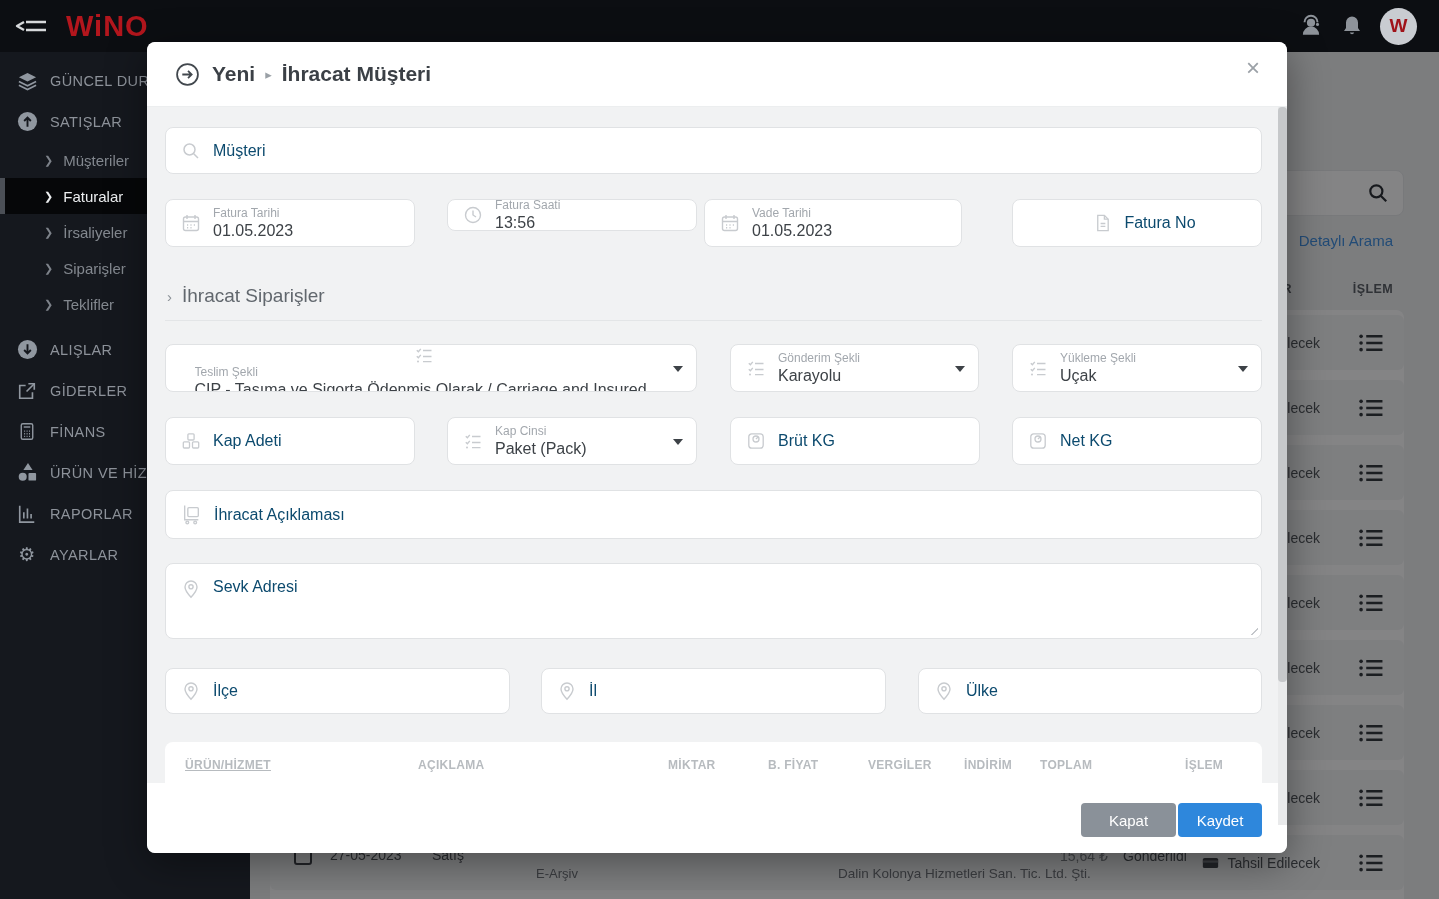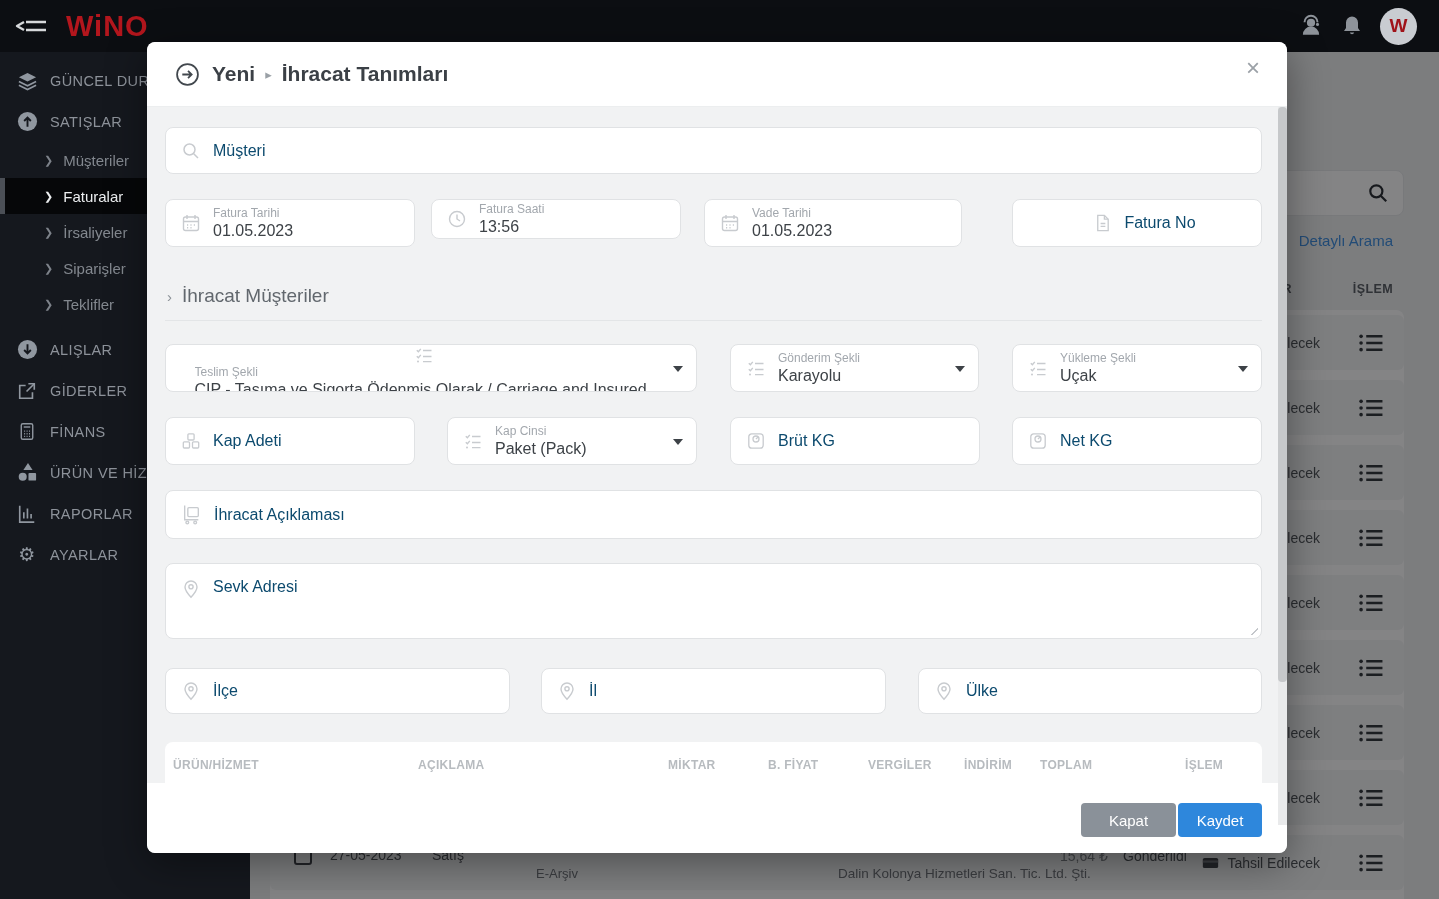--- a/index.html
+++ b/index.html
@@ -438,21 +438,21 @@
   <div class="modal">
     <div class="m-header">
       <span style="margin-left:28px; display:flex;">
         <svg width="25" height="25" viewBox="0 0 24 24" fill="none" stroke="#42484e" stroke-width="1.7">
             <circle cx="12" cy="12" r="10"></circle>
             <path d="M7 12h9M12.5 8.5L16 12l-3.5 3.5"></path>
           </svg>
       </span>
       <span class="m-title" style="margin-left:12px;">Yeni</span>
       <span class="m-sep">▸</span>
-      <span class="m-title">İhracat Tanımları</span>
+      <span class="m-title">İhracat Müşteri</span>
       <span class="m-close">×</span>
     </div>
 
     <div class="field" style="left:18px; top:85px; width:1097px; height:47px;">
       <span class="fic">
         <svg width="20" height="20" viewBox="0 0 20 20" fill="none" stroke="currentColor" stroke-width="1.5">
             <circle cx="8.5" cy="8.5" r="5.5"></circle>
             <path d="M12.7 12.7L17 17"></path>
           </svg>
       </span>
@@ -465,21 +465,21 @@
             <rect x="2.5" y="4" width="15" height="13.5" rx="2"></rect>
             <path d="M6 2v4M14 2v4M2.5 8.5h15"></path>
             <path d="M6 12h1.2M9.4 12h1.2M12.8 12h1.2M6 14.8h1.2M9.4 14.8h1.2"></path>
           </svg>
       </span>
       <span class="fcol">
         <span class="flabel">Fatura Tarihi</span>
         <span class="fvalue">01.05.2023</span>
       </span>
     </div>
-    <div class="field" style="left:284px; top:157px; width:250px; height:40px;">
+    <div class="field" style="left:300px; top:157px; width:250px; height:32px;">
       <span class="fic">
         <svg width="20" height="20" viewBox="0 0 20 20" fill="none" stroke="currentColor" stroke-width="1.4">
             <circle cx="10" cy="10" r="7.5"></circle>
             <path d="M10 5.5V10l3 2"></path>
           </svg>
       </span>
       <span class="fcol">
         <span class="flabel">Fatura Saati</span>
         <span class="fvalue">13:56</span>
       </span>
@@ -503,21 +503,21 @@
             <path d="M5 2h7l4 4v12H5z"></path>
             <path d="M12 2v4h4"></path>
             <path d="M8 10.5h5M8 13.5h5"></path>
           </svg>
       </span>
       <span class="ph">Fatura No</span>
     </div>
 
     <div class="sec-head">
       <span class="chevron">›</span>
-      <span>İhracat Müşteriler</span>
+      <span>İhracat Siparişler</span>
     </div>
     <div class="sec-line"></div>
 
     <div class="field dd" style="left:18px; top:302px; width:532px; height:48px;flex-direction:column;">
       <span class="fic">
         <svg width="20" height="20" viewBox="0 0 20 20" fill="none" stroke="currentColor" stroke-width="1.4">
             <path d="M2.8 5.2l1.6 1.6 2.4-2.9"></path>
             <path d="M2.8 11.2l1.6 1.6 2.4-2.9"></path>
             <circle cx="4" cy="16.6" r="1" fill="currentColor" stroke="none"></circle>
             <path d="M9 5.5h8.5M9 11.5h8.5M9 16.6h8.5"></path>
@@ -651,21 +651,21 @@
       <span class="fic">
         <svg width="20" height="20" viewBox="0 0 20 20" fill="none" stroke="currentColor" stroke-width="1.4">
             <path d="M10 18.2s-6-6.4-6-10.2a6 6 0 1 1 12 0c0 3.8-6 10.2-6 10.2z"></path>
             <circle cx="10" cy="7.8" r="2.1"></circle>
           </svg>
       </span>
       <span class="ph">Ülke</span>
     </div>
 
     <div class="items-card">
-      <span class="icol" style="left:8px;">ÜRÜN/HİZMET</span>
+      <span class="icol" style="left:20px;text-decoration:underline;">ÜRÜN/HİZMET</span>
       <span class="icol" style="left:253px;">AÇIKLAMA</span>
       <span class="icol" style="left:503px;">MİKTAR</span>
       <span class="icol" style="left:603px;">B. FİYAT</span>
       <span class="icol" style="left:703px;">VERGİLER</span>
       <span class="icol" style="left:799px;">İNDİRİM</span>
       <span class="icol" style="left:875px;">TOPLAM</span>
       <span class="icol" style="left:1020px;">İŞLEM</span>
     </div>
 
     <div class="m-footer"></div>

